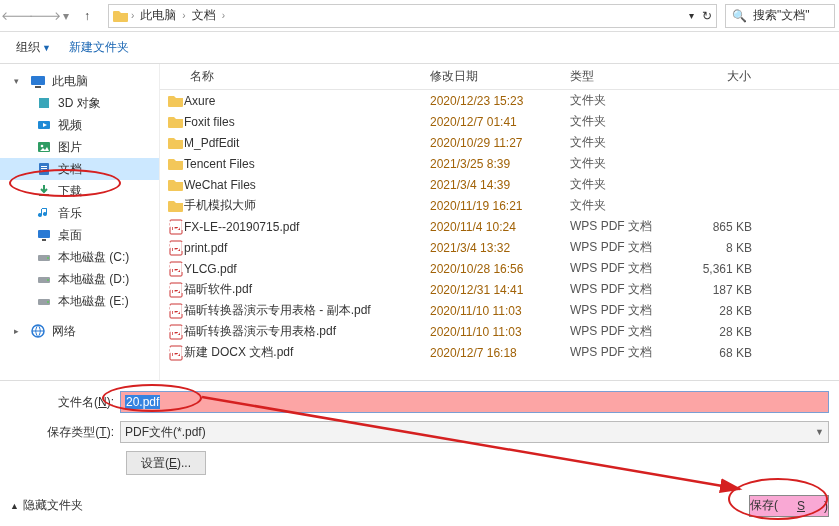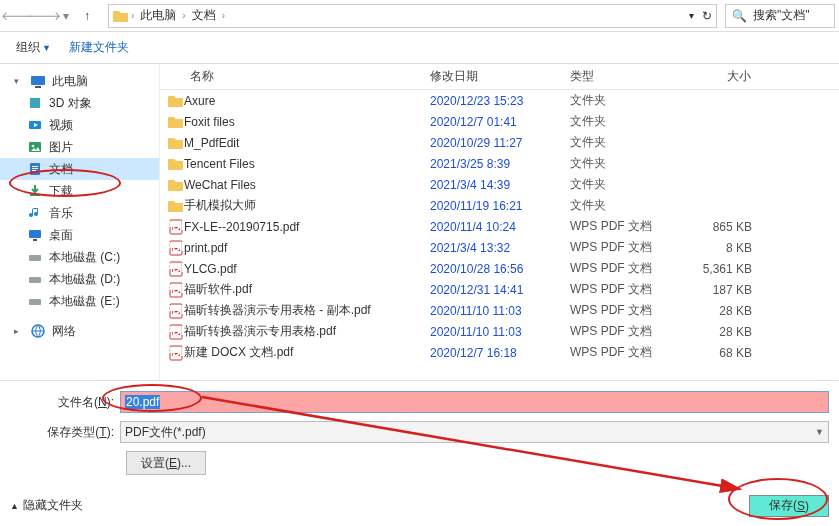--- a/index.html
+++ b/index.html
@@ -12,53 +12,53 @@
 .crumb{padding:0 4px;cursor:pointer}
 .sep{color:#888;font-size:10px;padding:0 2px}
 .addr-end{margin-left:auto;display:flex;gap:8px;color:#555;align-items:center}
 .search{width:110px;height:24px;border:1px solid #ccc;display:flex;align-items:center;padding:0 6px;color:#888;gap:6px}
 .subbar{display:flex;align-items:center;height:32px;border-bottom:1px solid #ddd;padding:0 10px;gap:6px}
 .sub-link{color:#1a66b3;padding:2px 6px;cursor:pointer}
 .sub-link .dd2{color:#1a66b3;font-size:9px;margin-left:2px}
 .body{display:flex;height:316px}
 .sidebar{width:160px;border-right:1px solid #eee;overflow:hidden;padding:6px 0}
 .tree-item{display:flex;align-items:center;height:22px;padding-left:14px;gap:6px;cursor:pointer;white-space:nowrap;position:relative}
-.tree-item.child{padding-left:27px}
+.tree-item.child{padding-left:36px}
 .tree-item.selected{background:#cce8ff}
 .tree-item .tw{width:10px;color:#666;font-size:9px}
 .ico{width:16px;height:16px;display:flex;align-items:center;justify-content:center}
 .ico svg{display:block}
 .list{flex:1;overflow:hidden;position:relative}
 .hdr{display:flex;height:26px;border-bottom:1px solid #e6e6e6;align-items:center;position:sticky;top:0;background:#fff}
 .hdr .col{padding:0 8px;color:#444;border-right:1px solid transparent}
 .col-n{width:262px;padding-left:30px!important}
 .col-d{width:140px}
 .col-t{width:118px}
 .col-s{width:80px;text-align:right}
 .rows{overflow-y:auto;height:290px}
 .row{display:flex;height:21px;align-items:center;padding:0}
 .row .cell{padding:0 8px;white-space:nowrap;overflow:hidden}
 .row .cn{width:262px;display:flex;align-items:center;gap:0;padding-left:8px}
-.row .cd{width:140px;color:#1d4ed8}
+.row .cd{width:140px;color:#a16207}
 .row .ct{width:118px;color:#555}
 .row .cs{width:80px;text-align:right;color:#555}
 .folder-ico{width:16px;height:14px}
 .pdf-ico{width:16px;height:16px}
 .bottom{border-top:1px solid #ddd;padding:10px 10px 0 10px}
 .form-row{display:flex;align-items:center;margin-bottom:8px}
 .form-label{width:110px;text-align:right;padding-right:6px}
 .form-label u{text-decoration:underline}
 .form-input{flex:1;height:22px;border:1px solid #7a9fd4;padding:0 4px;background:#fca5a5;display:flex;align-items:center}
 .form-input.combo{border:1px solid #bbb;background:#f3f3f3;justify-content:space-between}
 .selected-text{background:#3583e0;color:#fff;padding:0 1px}
 .btn-row{display:flex;padding-left:116px;margin-top:2px}
 .dlg-btn{min-width:80px;height:24px;border:1px solid #bbb;background:#eaeaea;color:#888;display:flex;align-items:center;justify-content:center;cursor:default}
 .footer{position:absolute;left:0;right:0;bottom:0;height:42px;display:flex;align-items:center;padding:0 10px;border-top:1px solid transparent}
 .hide-link{display:flex;align-items:center;gap:4px;cursor:pointer;color:#333}
-.save-btn{margin-left:auto;min-width:80px;height:22px;border:1px solid #888;background:#5eead4;display:flex;align-items:center;justify-content:center;cursor:pointer;position:relative}
+.save-btn{margin-left:auto;min-width:80px;height:22px;border:1px solid #888;background:#f9a8d4;display:flex;align-items:center;justify-content:space-between;cursor:pointer;position:relative}
 
 .ann-oval{position:absolute;border:2.5px solid #d52020;border-radius:50%;pointer-events:none;z-index:9}
 .ann-arrow{position:absolute;z-index:9;pointer-events:none}
 </style>
 </head>
 <body>
 
 <div class="toolbar">
   <div class="nav-btn">🡐</div>
   <div class="nav-btn">🡒</div>

